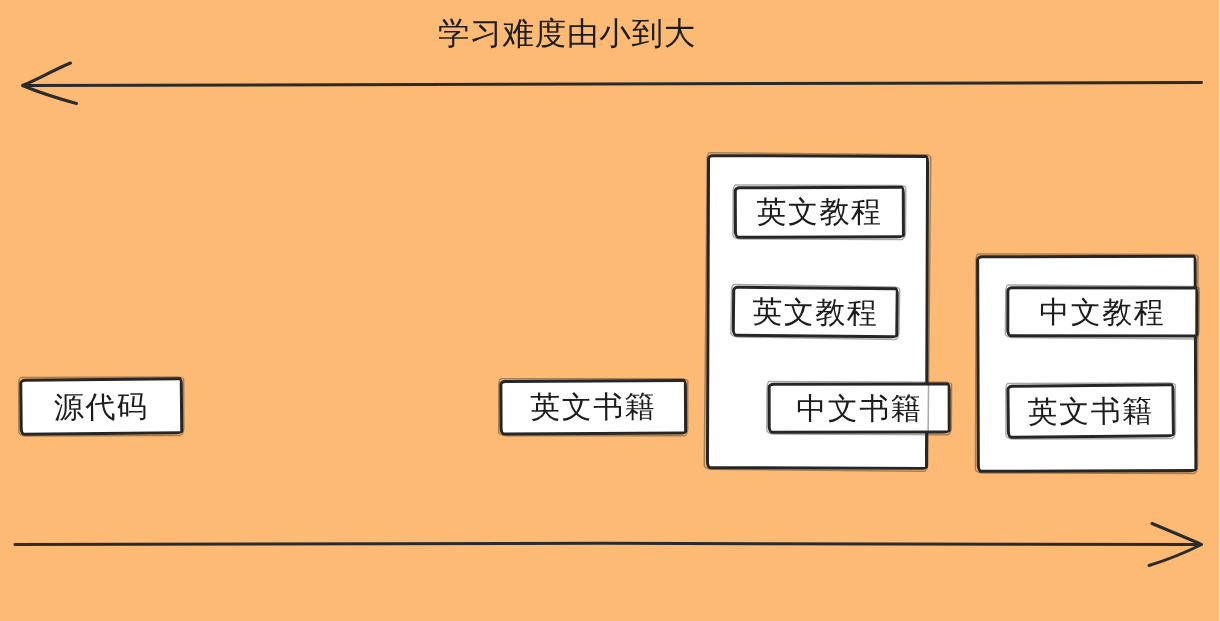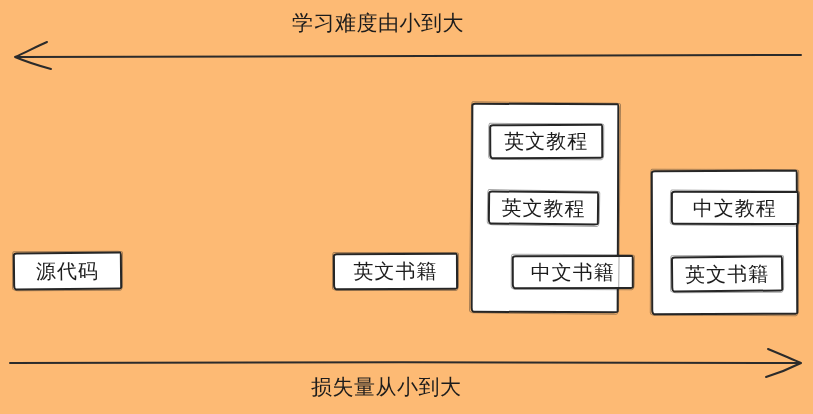--- a/index.html
+++ b/index.html
@@ -111,15 +111,14 @@
     <div class="sketch-box" id="g2-i2">
       <span class="box-label">英文书籍</span>
     </div>
   </div>
 
   <svg class="arrow" id="bottom-arrow" width="813" height="60" viewBox="0 0 813 60">
     <path class="ink" d="M10 33 C 250 31.5, 560 32.5, 799 33"></path>
     <path class="ink" d="M768 19 C 780 24, 792 29, 801 33 M801 33 C 790 38.5, 779 43, 766 47"></path>
   </svg>
 
-  <div class="axis-label" id="bottom-label">损失量从小到大</div>
 
 </div>
 
 </body></html>

